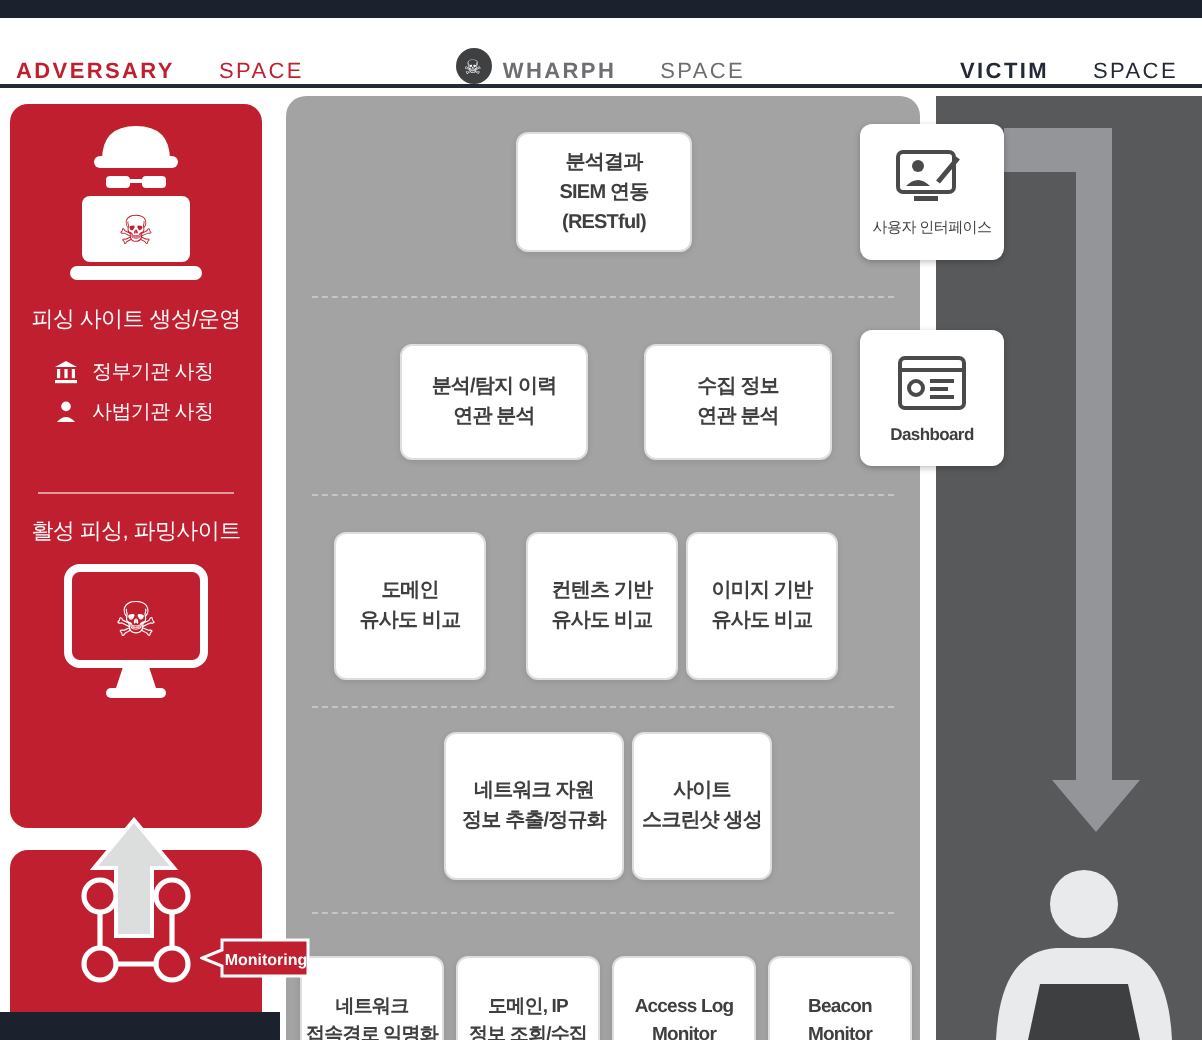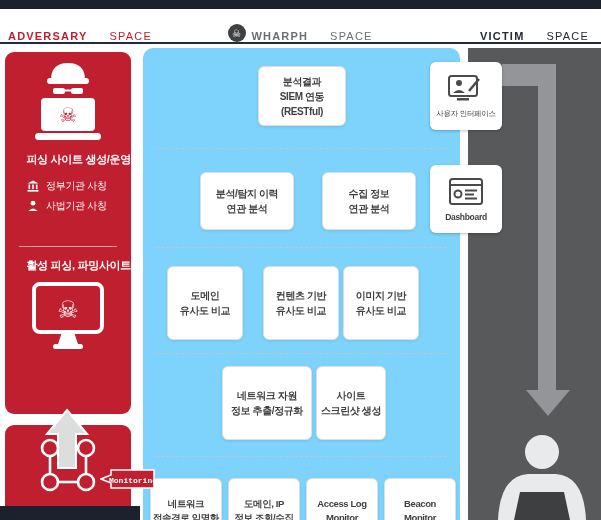--- a/index.html
+++ b/index.html
@@ -15,38 +15,38 @@
   .htitle .lt{font-weight:normal;margin-left:17px;}
   .htitle.adversary{left:8px;color:#bf1f2e;}
   .htitle.wharph{left:0;right:0;justify-content:center;color:#6d6e71;}
   .htitle.victim{left:468px;width:133px;justify-content:center;color:#232a36;}
   .logo-circle svg{display:block;}
 
   .panel-red{position:absolute;left:5px;width:126px;background:#bf1f2e;}
   .panel-red.top{top:52px;height:362px;border-radius:9px;}
   .panel-red.bottom{top:425px;height:81px;border-radius:9px 9px 0 0;}
   .hacker{position:absolute;left:19px;top:6px;}
-  .pr-title{position:absolute;top:100px;left:0;width:100%;text-align:right;color:#fff;
-            font-weight:bold;font-size:11px;letter-spacing:-0.3px;}
+  .pr-title{position:absolute;top:100px;left:0;width:100%;text-align:center;color:#fff;
+            font-weight:normal;font-size:11px;letter-spacing:-0.3px;}
   .pr-title.second{top:206px;}
   .adv-list{position:absolute;top:124px;left:22px;right:4px;}
   .adv-item{display:flex;align-items:center;gap:7px;height:20px;color:#fff;font-size:10px;
             letter-spacing:-0.3px;}
   .adv-ico svg{display:block;}
   .adv-divider{position:absolute;top:194px;left:14px;right:14px;
                border-top:1px solid rgba(255,255,255,.55);}
   .monitor{position:absolute;left:24px;top:228px;}
   .proxy{position:absolute;left:33px;top:12px;}
 
   .up-arrow{position:absolute;left:45px;top:408px;z-index:4;}
-  .monitor-tag{position:absolute;left:100px;top:468px;z-index:5;font-family:Liberation Mono, monospace;}
+  .monitor-tag{position:absolute;left:100px;top:468px;z-index:5;}
   .bottom-strip{position:absolute;left:0;top:506px;width:140px;height:14px;background:#1b222e;}
 
   .center-panel{position:absolute;left:143px;top:48px;width:317px;height:472px;
-                background:#7dd3fc;border-radius:10px 10px 0 0;}
+                background:#a3a3a3;border-radius:10px 10px 0 0;}
   .wbox{position:absolute;background:#fff;border:1px solid #dedede;border-radius:6px;
         box-shadow:0 1px 3px rgba(0,0,0,.10);display:flex;align-items:center;justify-content:center;
         text-align:center;font-size:10px;font-weight:bold;color:#3f3f3f;line-height:1.5;
         white-space:pre-line;letter-spacing:-0.4px;}
   .wbox.small{font-size:9.5px;}
   .dash{position:absolute;left:13px;right:13px;border-top:1px dashed #c5c5c5;}
 
   .victim-panel{position:absolute;left:468px;top:48px;width:133px;height:472px;background:#58595b;}
   .flow-arrow{position:absolute;left:495px;top:58px;z-index:2;}
   .vbox{position:absolute;width:72px;height:68px;background:#fff;border-radius:6px;

